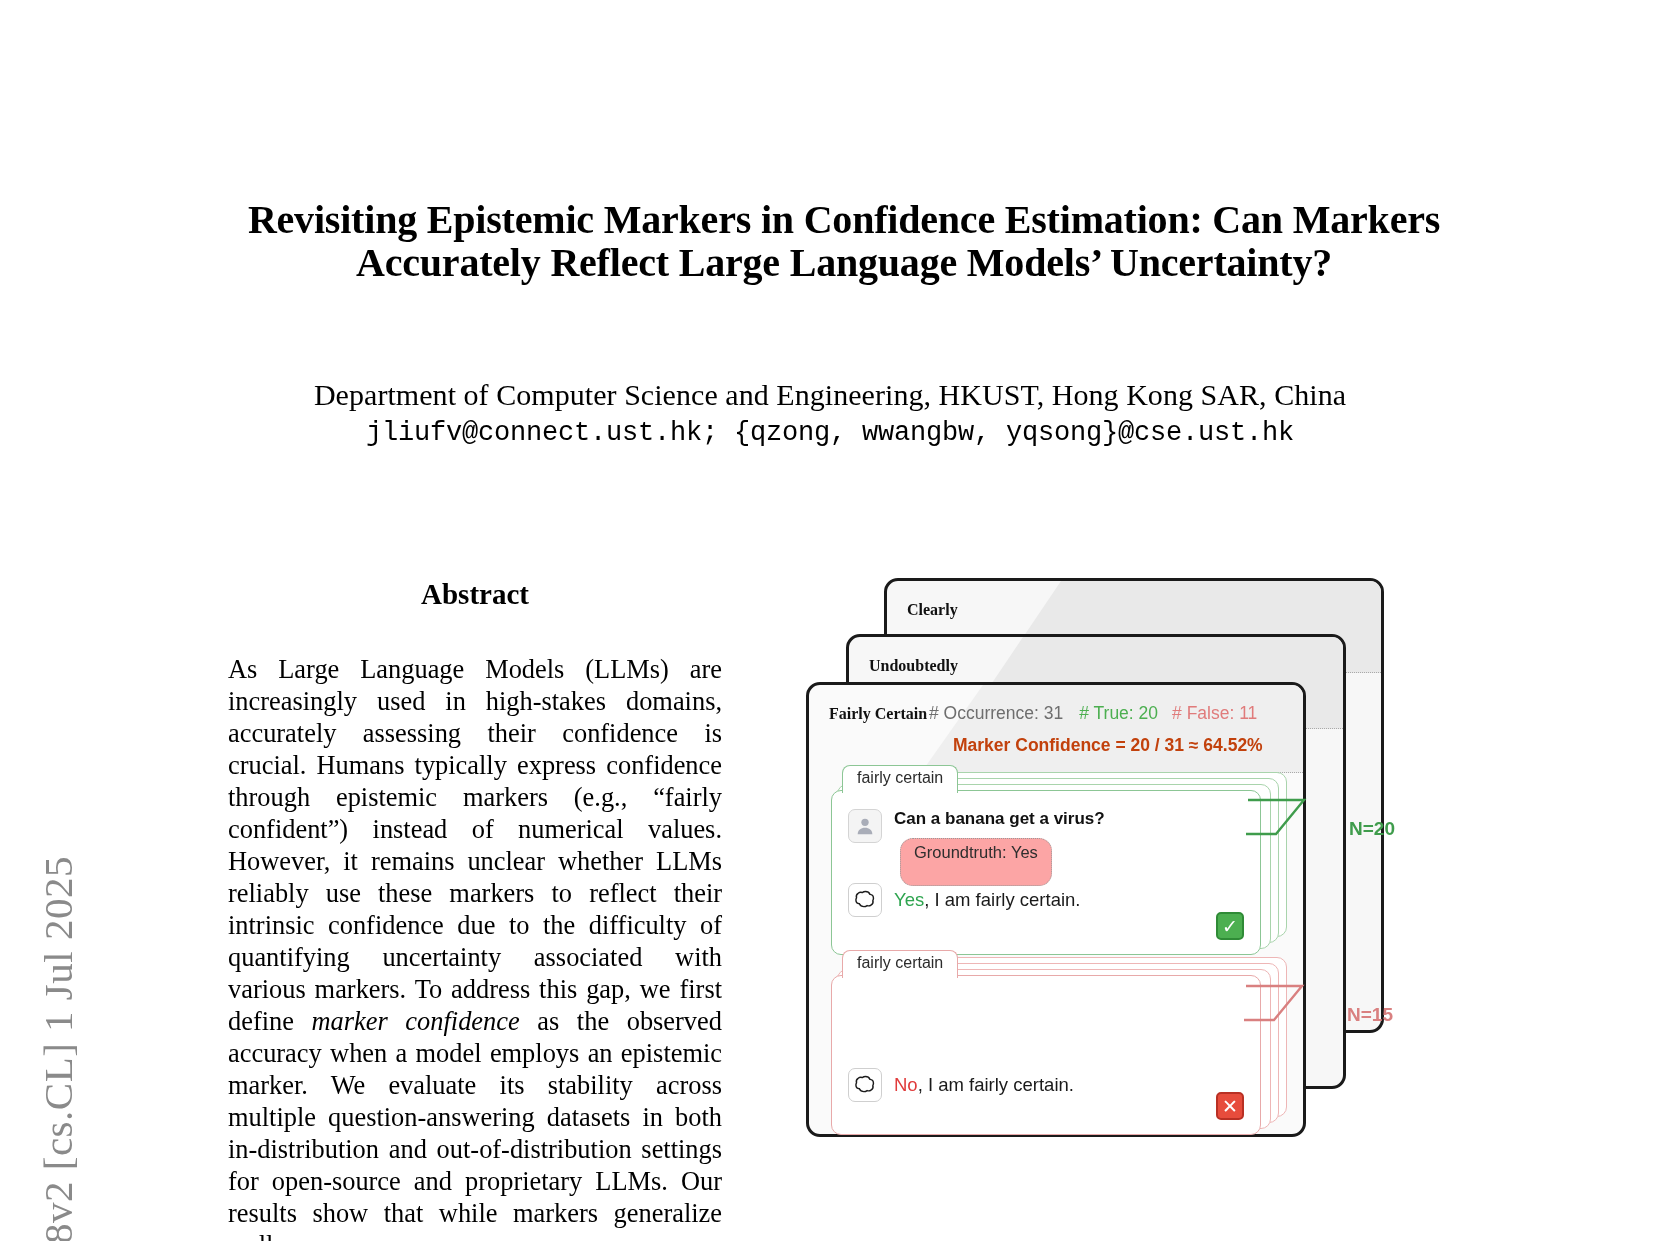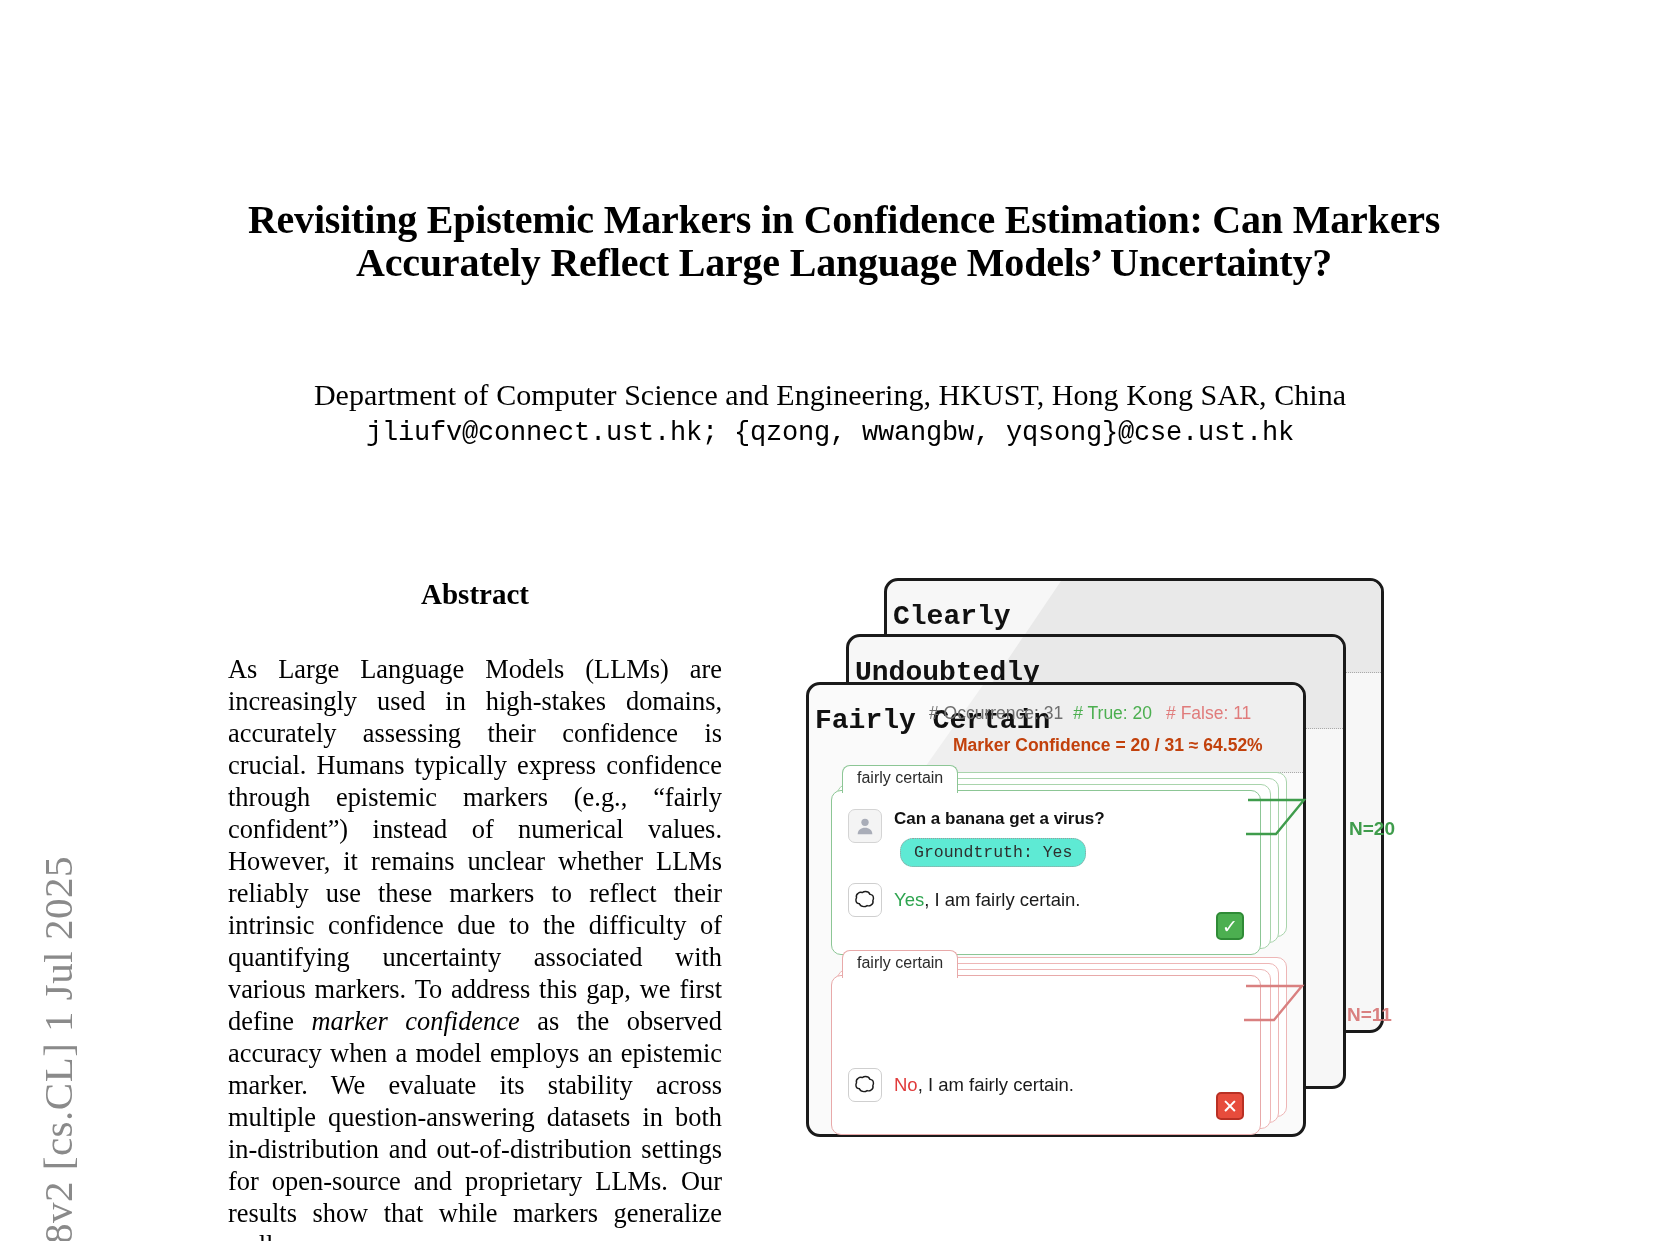--- a/index.html
+++ b/index.html
@@ -53,23 +53,23 @@
     background: #f7f7f7;
   }
   
   .card-clearly { left: 78px; top: 8px; width: 500px; height: 455px; z-index: 1; }
   
   .card-undoubtedly { left: 40px; top: 64px; width: 500px; height: 455px; z-index: 2; }
   
   .card-fairly { left: 0px; top: 112px; width: 500px; height: 455px; z-index: 3; background:#fafafa; }
 
   .card-label {
-    position: absolute; left: 6px; top: 20px;
-    font-family: Liberation Mono, monospace;
-    font-weight: bold; font-size: 28px; color: #111; white-space: nowrap;
+    position: absolute; left: 20px; top: 20px;
+    font-family: Liberation Serif, serif;
+    font-weight: bold; font-size: 16px; color: #111; white-space: nowrap;
   }
   
   .stats-panel {
     position: absolute; right: 0; top: 0; width: 382px; height: 92px;
     background: #e9e9e9;
     border-top-right-radius: 11px;
     clip-path: polygon(62px 0, 100% 0, 100% 100%, 0 100%);
   }
   .card-fairly .stats-panel {
     background: #efefef; height: 88px;
@@ -82,21 +82,21 @@
     position: absolute; left: 120px; top: 18px; width: 360px;
     font-family: "Liberation Sans", "DejaVu Sans", sans-serif;
     font-size: 17.5px; white-space: nowrap;
   }
   .stats-line2 {
     position: absolute; left: 144px; top: 50px; width: 360px;
     font-family: "Liberation Sans", "DejaVu Sans", sans-serif;
     font-size: 17.5px; font-weight: bold; color: #c2410c; white-space: nowrap;
   }
   .s-occ   { color: #6e6e6e; }
-  .s-true  { color: #4caf50; margin-left: 10px; }
+  .s-true  { color: #4caf50; margin-left: 16px; }
   .s-false { color: #e07b7b; margin-left: 14px; }
 
   
   .qa-group { position: absolute; left: 22px; width: 430px; }
   .qa-group.green { top: 105px; height: 165px; }
   .qa-group.red   { top: 290px; height: 160px; }
 
   
   .qa-ghost { position: absolute; border-radius: 10px; background: #fff; }
   .green .qa-ghost { border: 1.6px solid #a9d4ac; }
@@ -133,23 +133,23 @@
   }
   .avatar-icon { border: 1.5px solid #d4d4d4; background: #f4f4f4; }
   .bot-icon { border: 1.5px solid #cfcfcf; background: #fff; }
 
   .q-text {
     font-family: "Liberation Sans", "DejaVu Sans", sans-serif;
     font-size: 17px; font-weight: bold; color: #111; white-space: nowrap;
   }
   .gt-pill {
     display: inline-block; margin-top: 9px; margin-left: 6px;
-    padding: 4px 13px 4px 13px; border-radius: 13px;
-    border: 1.4px dotted #9a9a9a; background: #5eead4;
-    font-family: Liberation Mono, monospace;
+    padding: 4px 13px 23px 13px; border-radius: 13px;
+    border: 1.4px dotted #9a9a9a; background: #fca5a5;
+    font-family: Liberation Sans, sans-serif;
     font-size: 16.5px; color: #2e2e2e; white-space: nowrap;
   }
   .a-text {
     font-family: "Liberation Sans", "DejaVu Sans", sans-serif;
     font-size: 18.5px; color: #1a1a1a; white-space: nowrap;
   }
   .a-yes { color: #2ea44f; font-weight: normal; }
   .a-no  { color: #e03b3b; font-weight: normal; }
 
   .verdict-box {
@@ -276,16 +276,16 @@
     <svg width="110" height="70" viewBox="0 0 110 70" aria-hidden="true">
       <path d="M0 42 L30 42 L58 8 L2 8" fill="none" stroke="#3f9c4c" stroke-width="2.4" stroke-linejoin="miter"></path>
     </svg>
     <div class="n-label">N=20</div>
   </div>
 
   <div class="n-bracket n-red" style="z-index:5;">
     <svg width="110" height="70" viewBox="0 0 110 70" aria-hidden="true">
       <path d="M0 42 L30 42 L58 8 L2 8" fill="none" stroke="#d98080" stroke-width="2.4" stroke-linejoin="miter"></path>
     </svg>
-    <div class="n-label">N=11</div>
+    <div class="n-label">N=15</div>
   </div>
 
 </div>
 
 </body></html>

